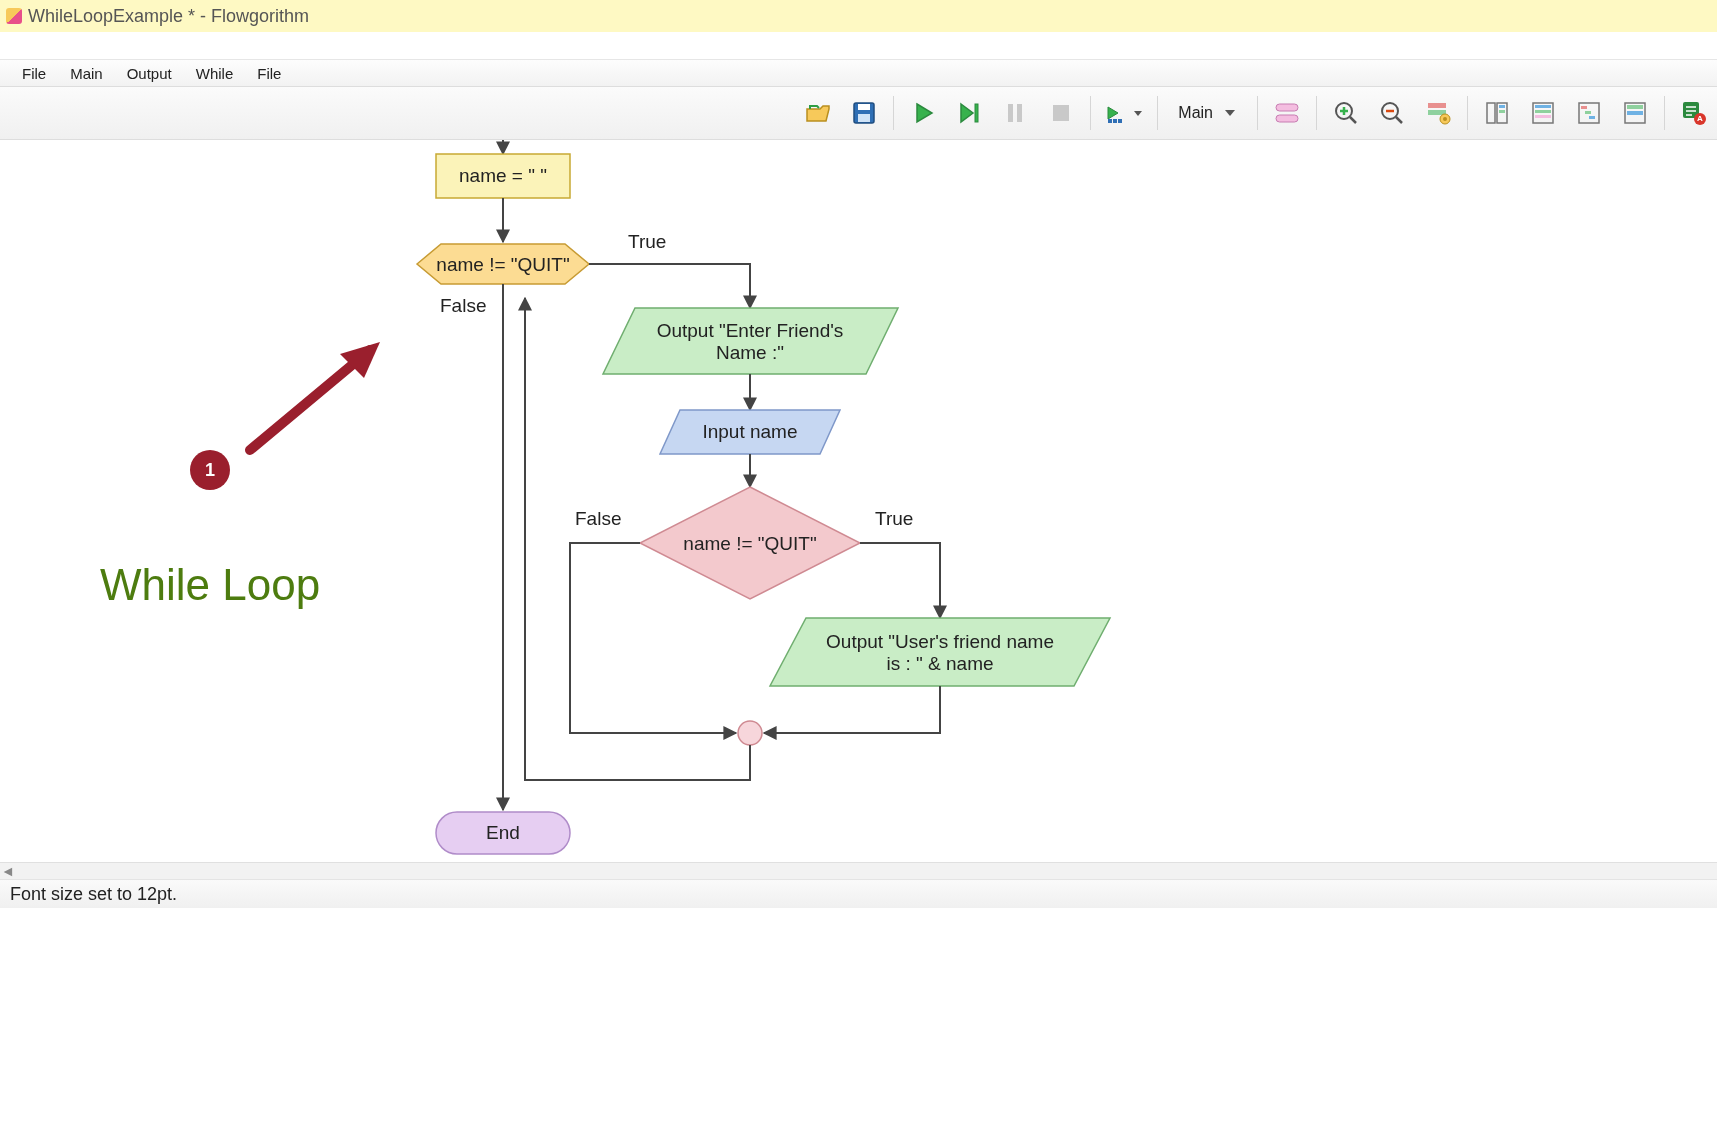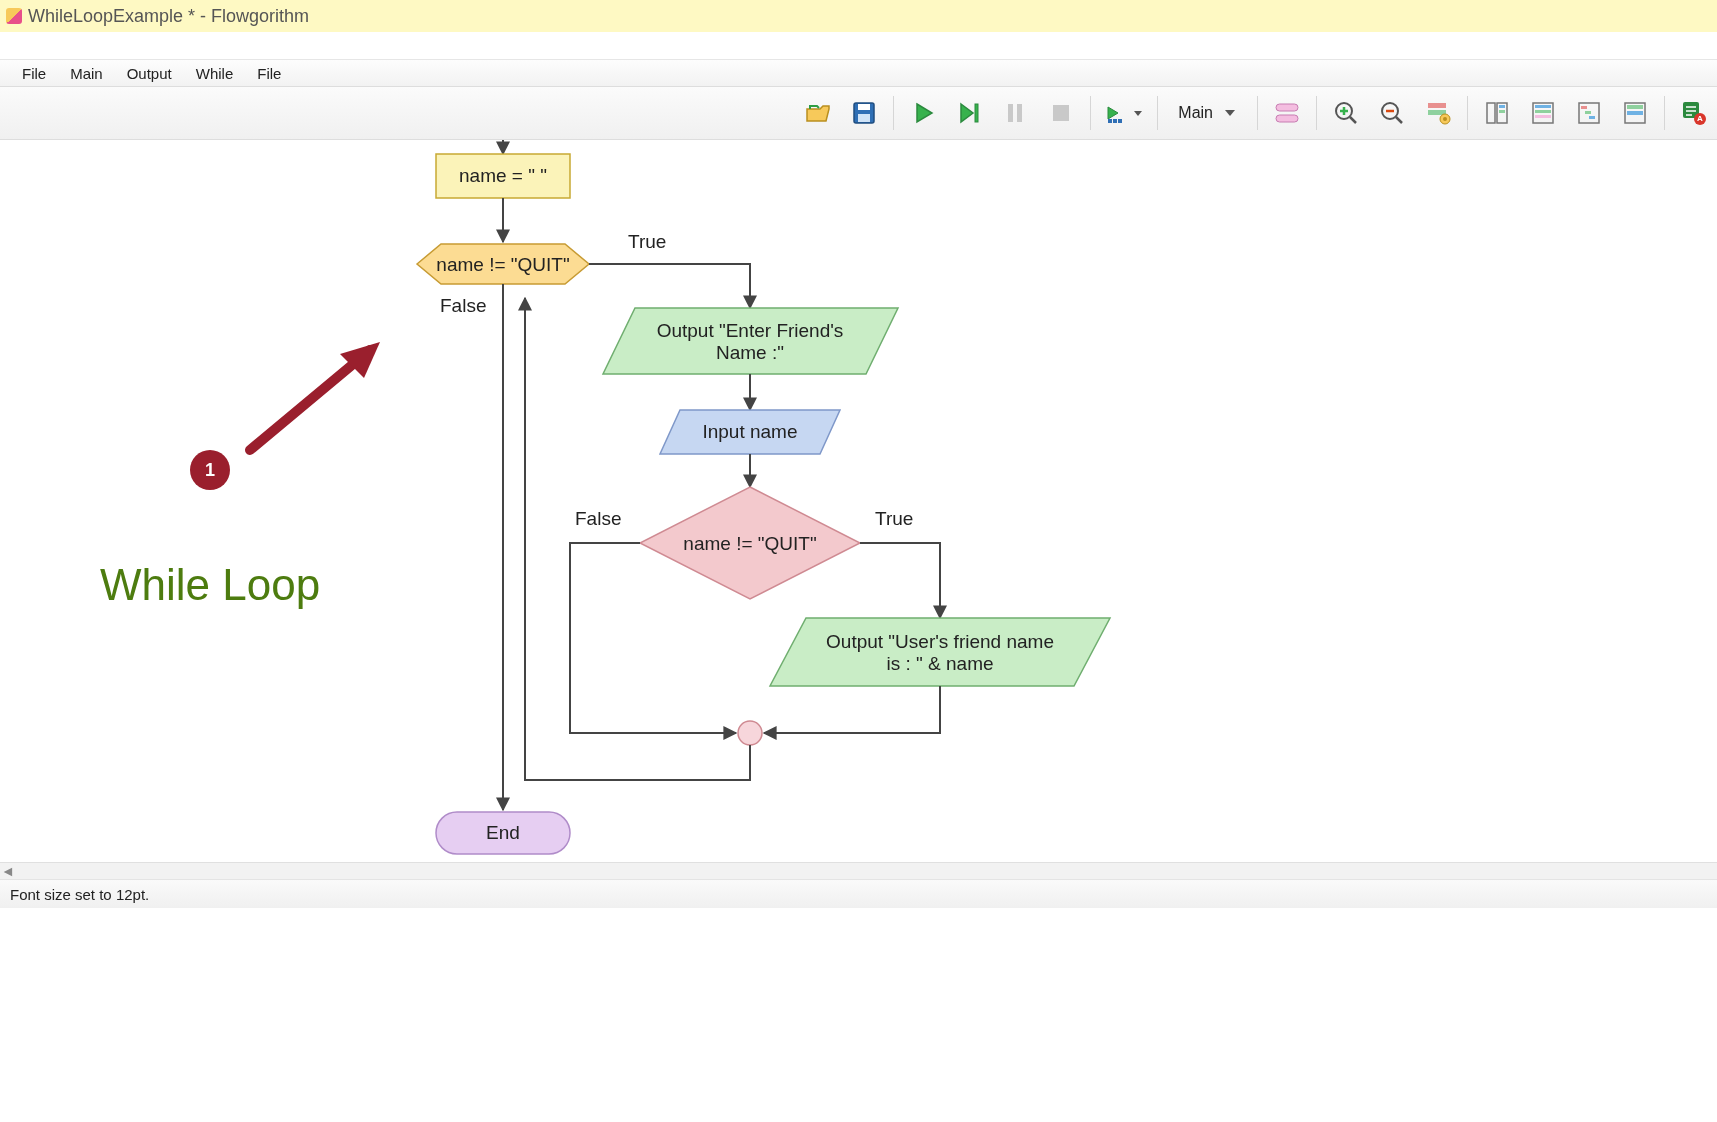--- a/index.html
+++ b/index.html
@@ -18,21 +18,21 @@
   .sep{width:1px;height:34px;background:#d6d6d6;margin:0 6px;}
   .func-dd{display:flex;align-items:center;height:36px;padding:0 10px;margin:0 4px;font-size:16px;}
   .func-dd .chev{margin-left:10px;}
   
   .canvas{position:relative;height:722px;width:100%;overflow:hidden;background:#fff;}
   .canvas svg{position:absolute;inset:0;}
   
   .hscroll{height:16px;background:#f2f2f2;border-top:1px solid #e0e0e0;display:flex;align-items:center;}
   .hscroll .arrow{width:16px;height:16px;display:flex;align-items:center;justify-content:center;color:#888;}
   .status{height:28px;display:flex;align-items:center;padding-left:10px;border-top:1px solid #e4e4e4;
-    background:linear-gradient(#fafafa,#f0f0f0);font-size:15px;}
+    background:linear-gradient(#fafafa,#f0f0f0);font-size:18px;}
   
   .annot-label{position:absolute;font-family:"Segoe UI Light","Segoe UI",sans-serif;font-size:44px;color:#4d7c0f;font-weight:400;}
   .annot-badge{position:absolute;width:40px;height:40px;border-radius:50%;background:#9a1f2d;color:#fff;
     display:flex;align-items:center;justify-content:center;font-weight:600;font-size:18px;}
   
   .shape-text{font-family:Arial,sans-serif;font-size:19px;fill:#222;text-anchor:middle;dominant-baseline:middle;}
   .edge-text{font-family:Arial,sans-serif;font-size:19px;fill:#222;}
 </style>
 </head>
 <body>

